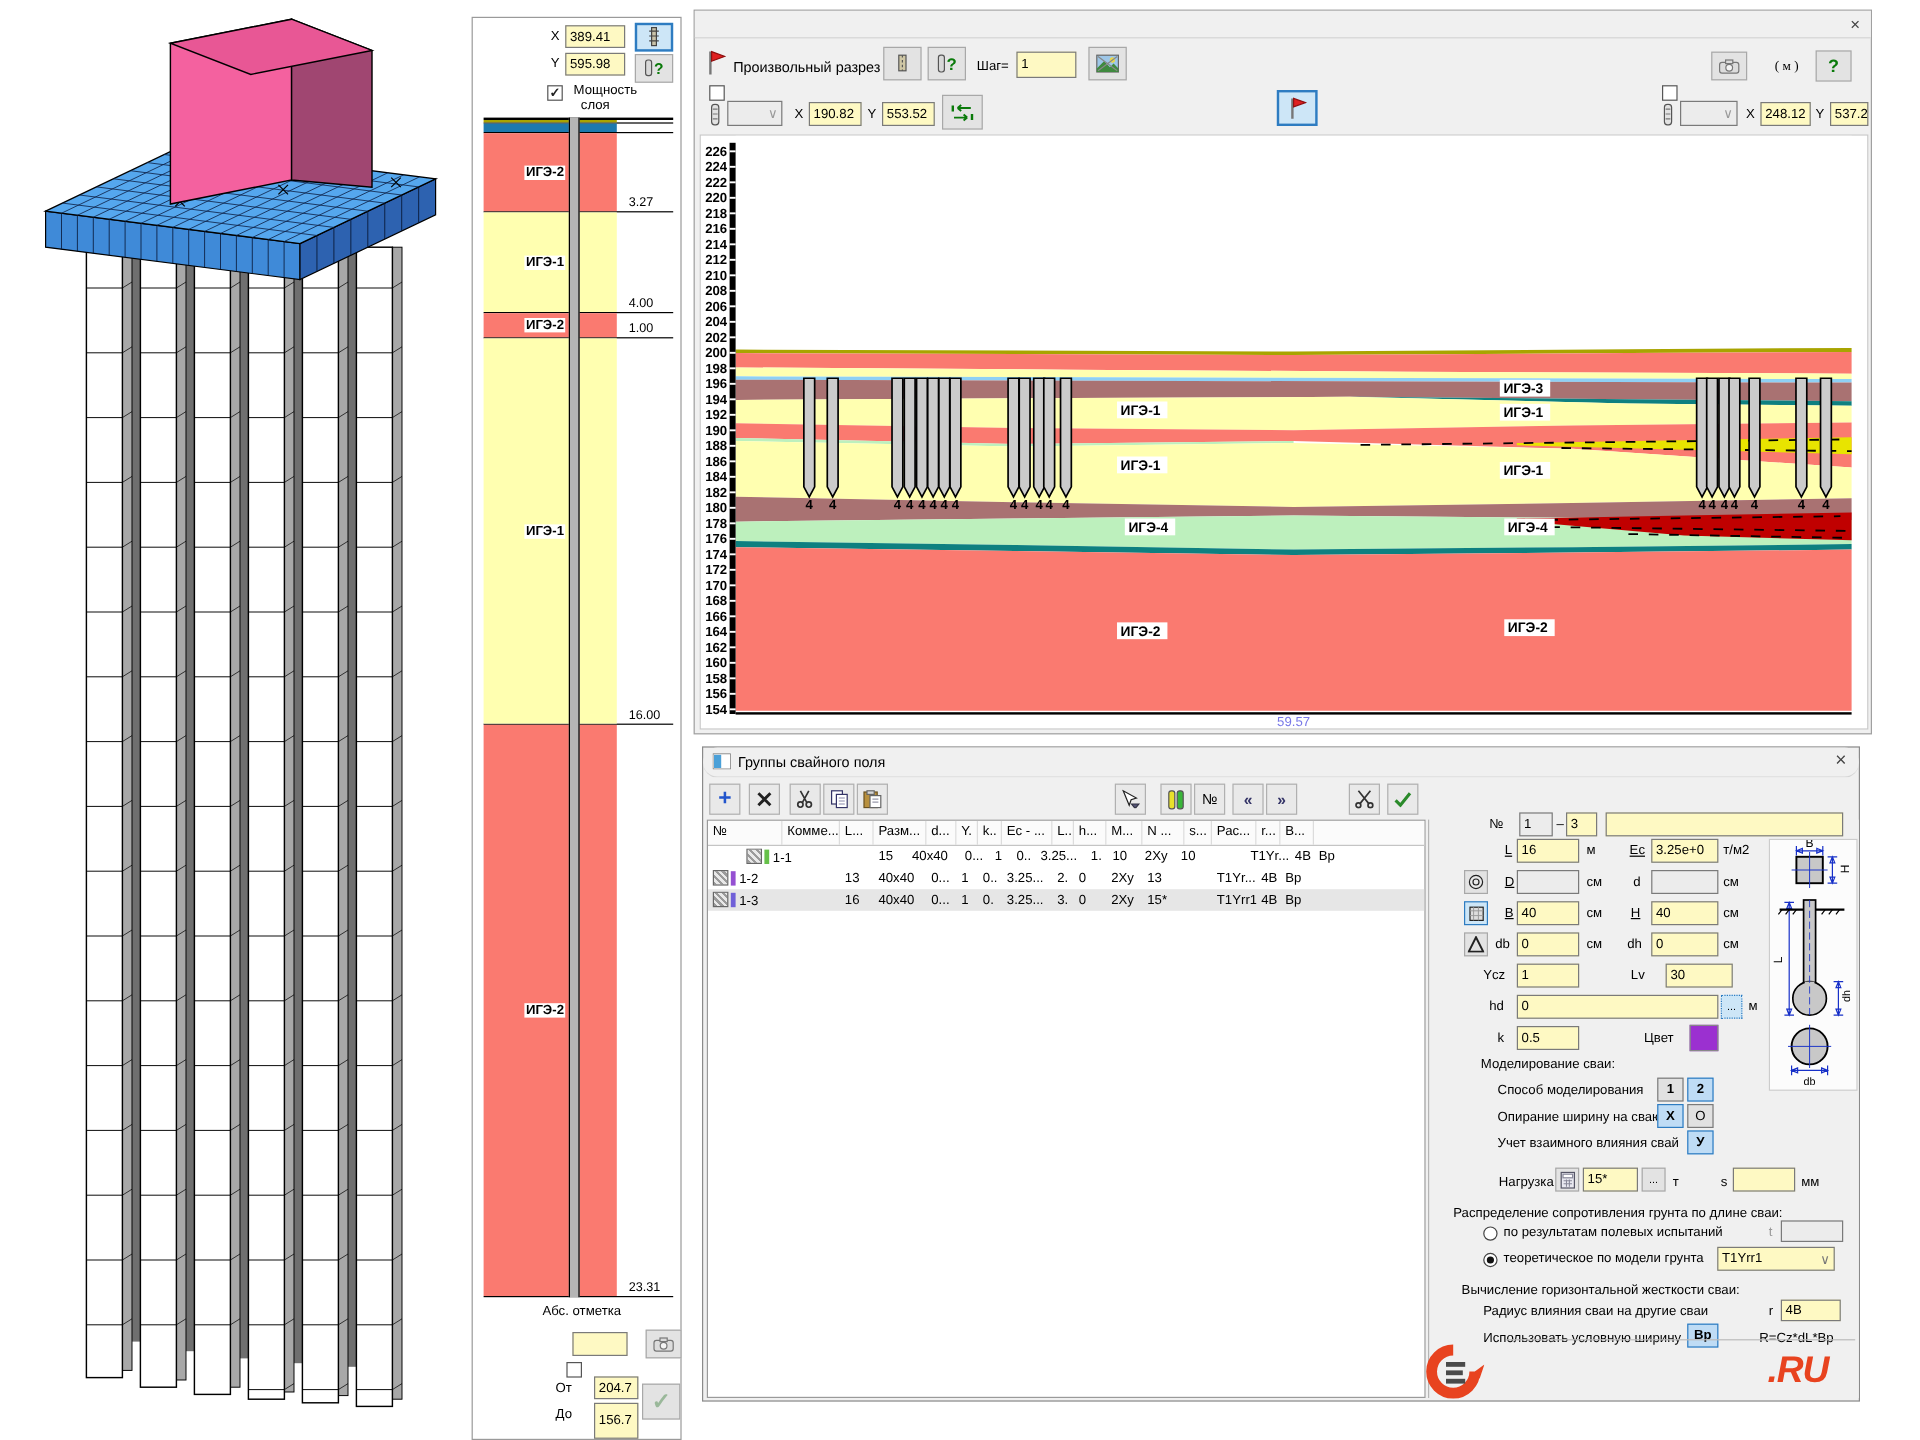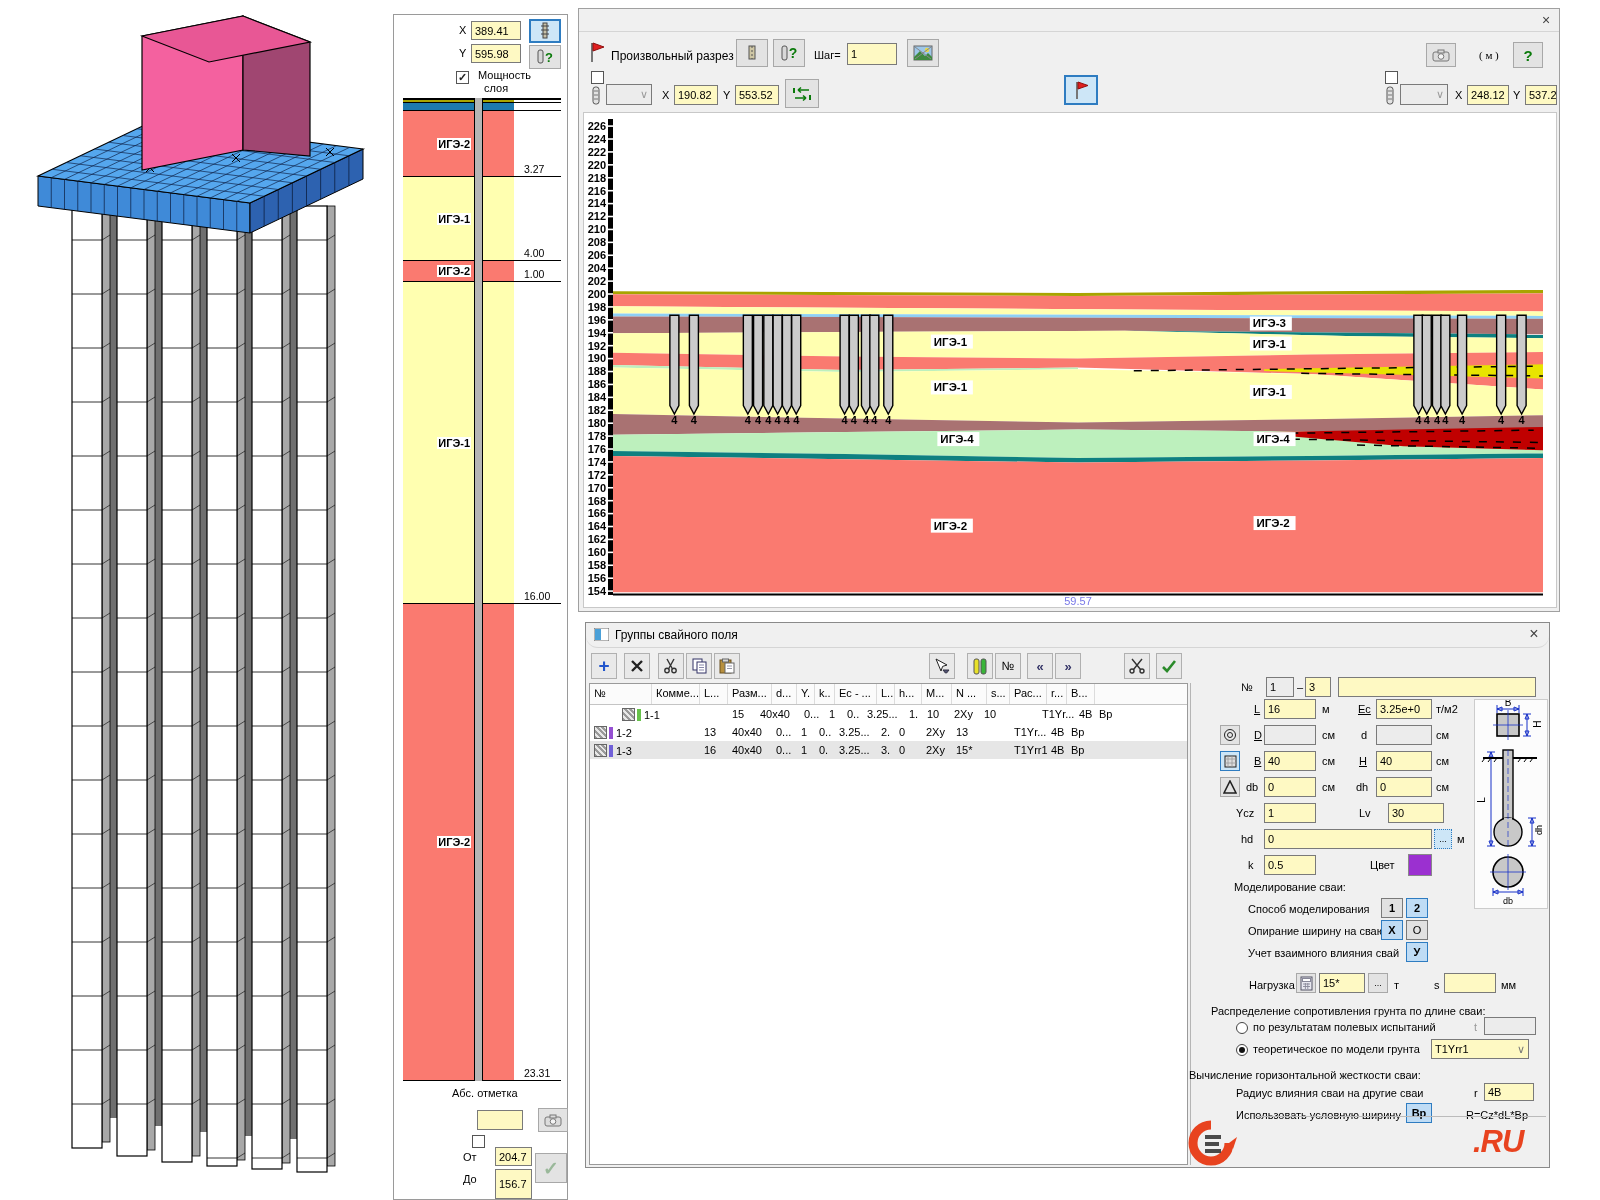--- a/index.html
+++ b/index.html
@@ -890,21 +890,21 @@
     <span class="lbl" style="left:667px;top:398px;">по результатам полевых испытаний</span>
     <span class="lbl" style="left:888px;top:398px;color:#999;">t</span>
     <div class="inp dis" style="left:898px;top:394px;width:52px;height:18px;"></div>
     <div class="radio on" style="left:650px;top:421px;"></div>
     <span class="lbl" style="left:667px;top:420px;">теоретическое по модели грунта</span>
     <div class="inp" style="left:845px;top:416px;width:98px;height:20px;justify-content:space-between;">
       <span>T1Yrr1</span>
       <span style="color:#777;">∨</span>
     </div>
 
-    <span class="lbl" style="left:603px;top:446px;">Вычисление горизонтальной жесткости сваи:</span>
+    <span class="lbl" style="left:632px;top:446px;">Вычисление горизонтальной жесткости сваи:</span>
     <span class="lbl" style="left:650px;top:464px;">Радиус влияния сваи на другие сваи</span>
     <span class="lbl" style="left:888px;top:464px;">r</span>
     <div class="inp" style="left:898px;top:460px;width:50px;height:18px;">4B</div>
     <span class="lbl" style="left:650px;top:486px;">Использовать условную ширину</span>
     <div class="sq-btn on" style="left:820px;top:480px;width:26px;">Вр</div>
     <span class="lbl" style="left:880px;top:486px;">R=Cz*dL*Bp</span>
 
     <div class="abs" style="left:888px;top:76px;width:72px;height:208px;background:#fcfcfc;border:1px solid #ccc;">
       <svg width="70" height="206" viewBox="0 0 70 206">
         <g stroke="#1730c8" stroke-width="1" fill="none">

